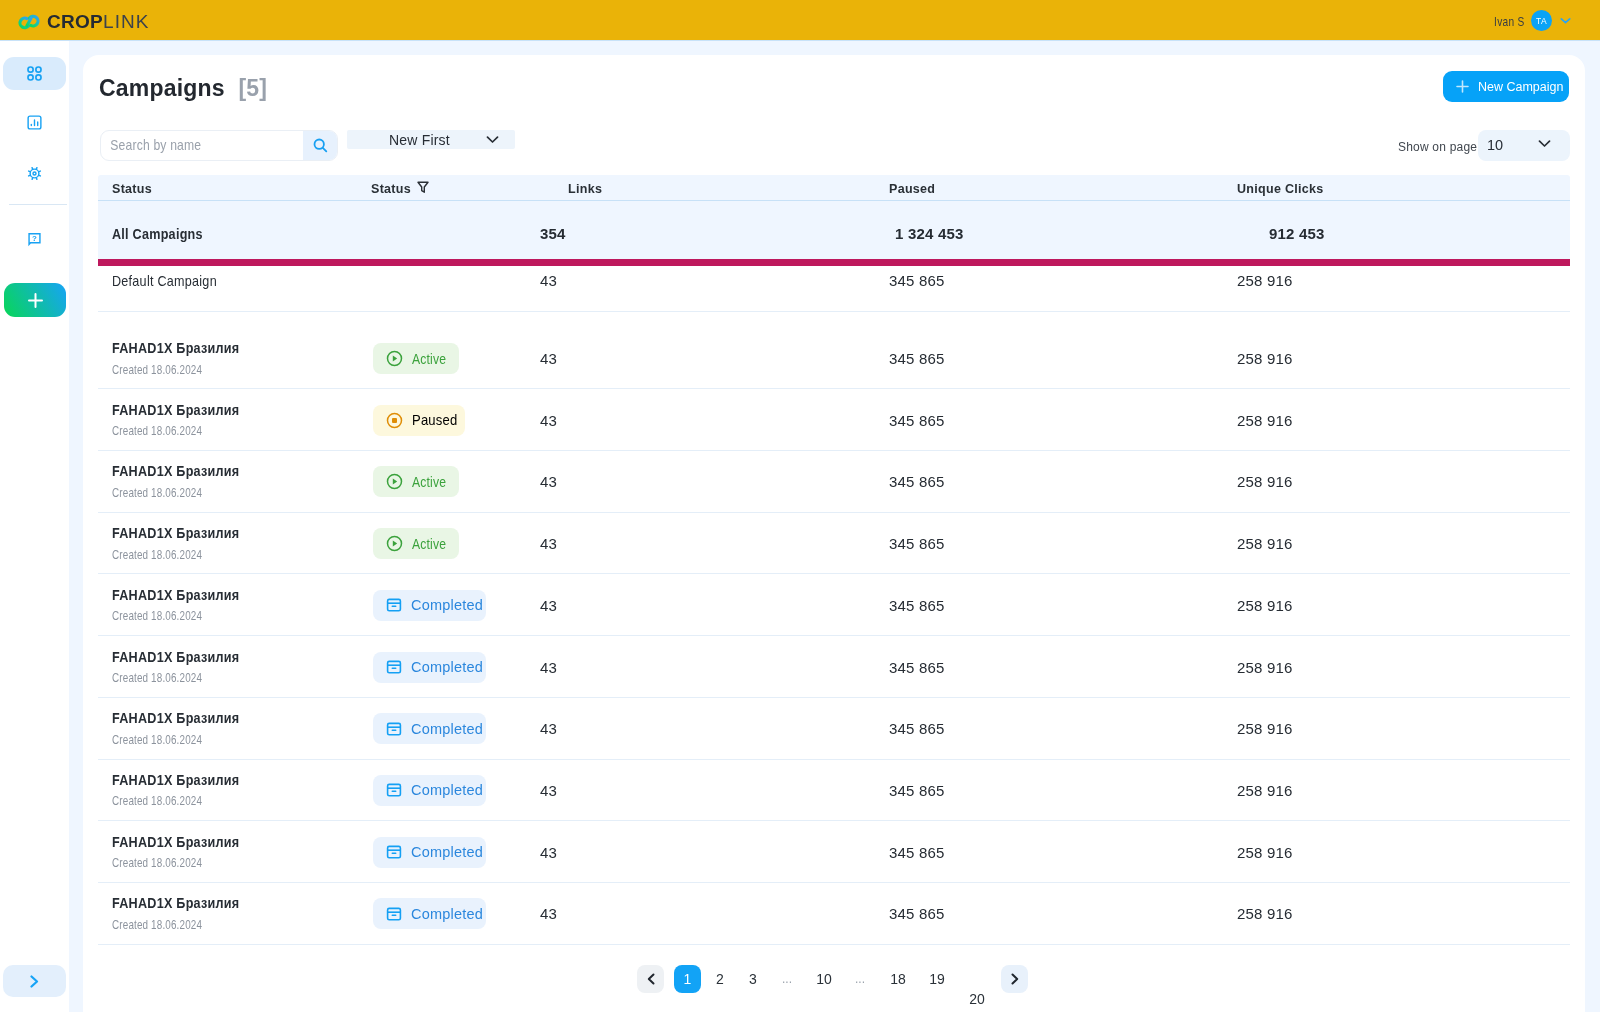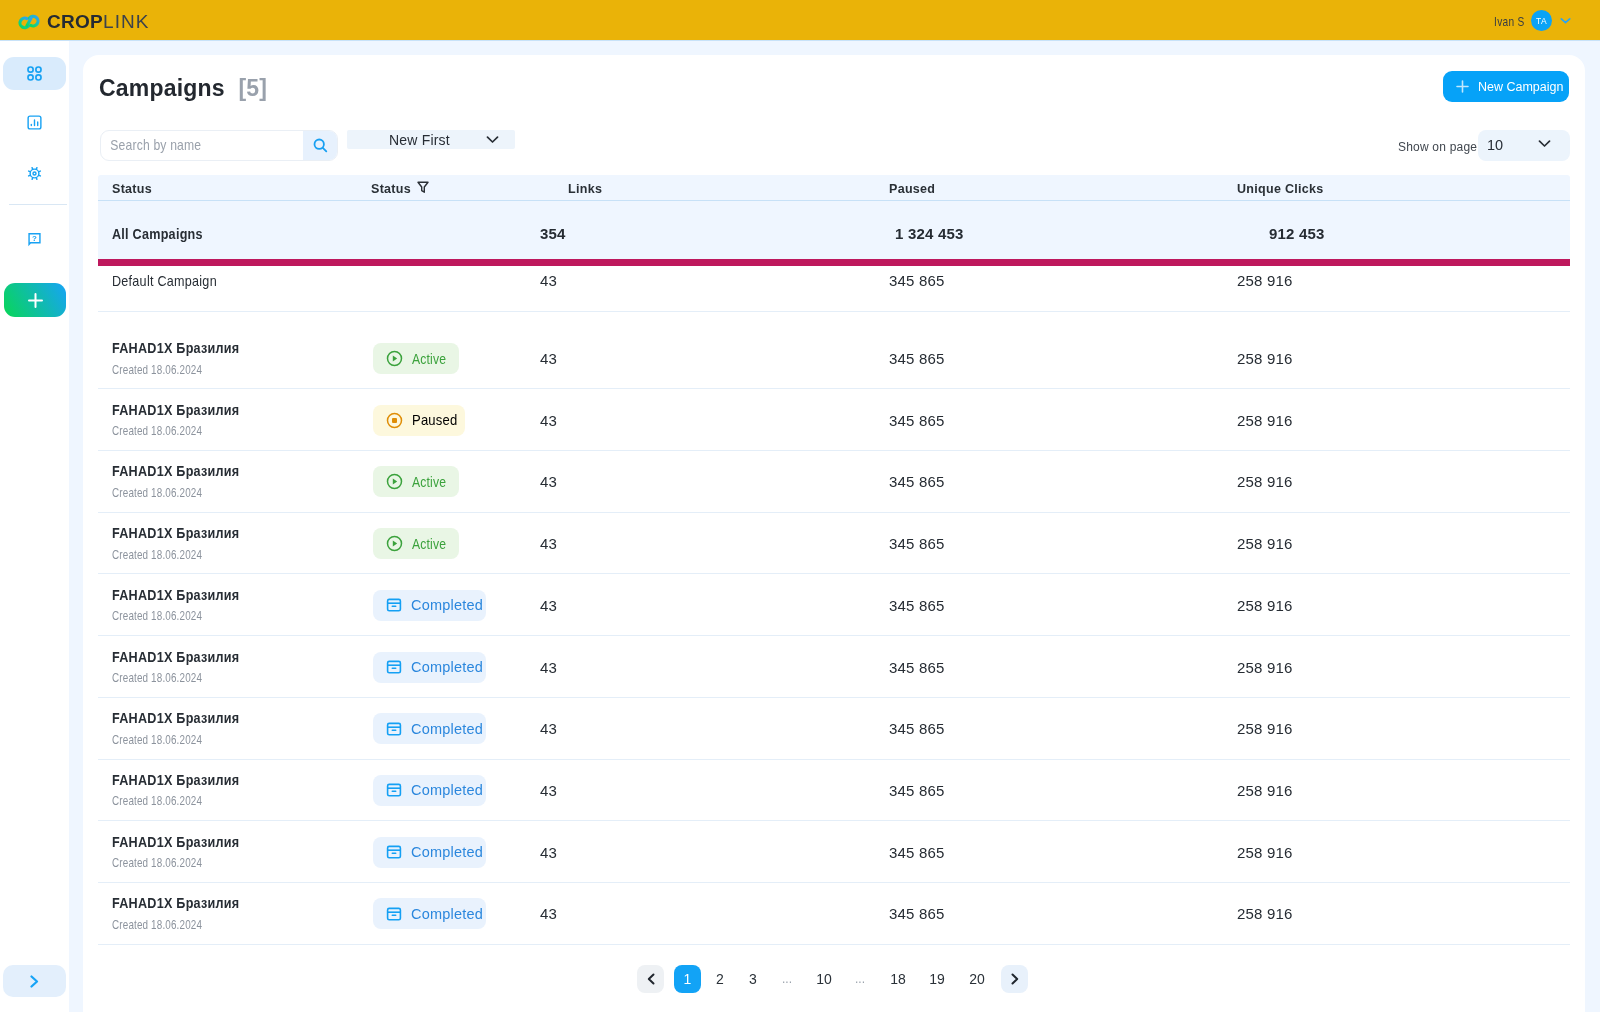--- a/index.html
+++ b/index.html
@@ -356,18 +356,18 @@
     </svg>
 </div>
 <div class="pgbtn" style="left:674px; background:#12a3f6; color:#fff; font-size:14px;">1</div>
 <div class="pgnum" style="left:703px;">2</div>
 <div class="pgnum" style="left:736px;">3</div>
 <div class="pgnum" style="left:770px; color:#9aa2ac; font-size:12px;">...</div>
 <div class="pgnum" style="left:807px;">10</div>
 <div class="pgnum" style="left:843px; color:#9aa2ac; font-size:12px;">...</div>
 <div class="pgnum" style="left:881px;">18</div>
 <div class="pgnum" style="left:920px;">19</div>
-<div class="pgnum" style="left:960px;">20</div>
+<div class="pgnum" style="left:960px;margin-top:20px;">20</div>
 <div class="pgbtn" style="left:1001px; background:#e8f1fb;">
   <svg width="8" height="12" viewBox="0 0 8 12">
       <path d="M1.5 1.5 L6.2 6 L1.5 10.5" stroke="#20262e" stroke-width="2" fill="none" stroke-linecap="round" stroke-linejoin="round"></path>
     </svg>
 </div>
 
 </body></html>

